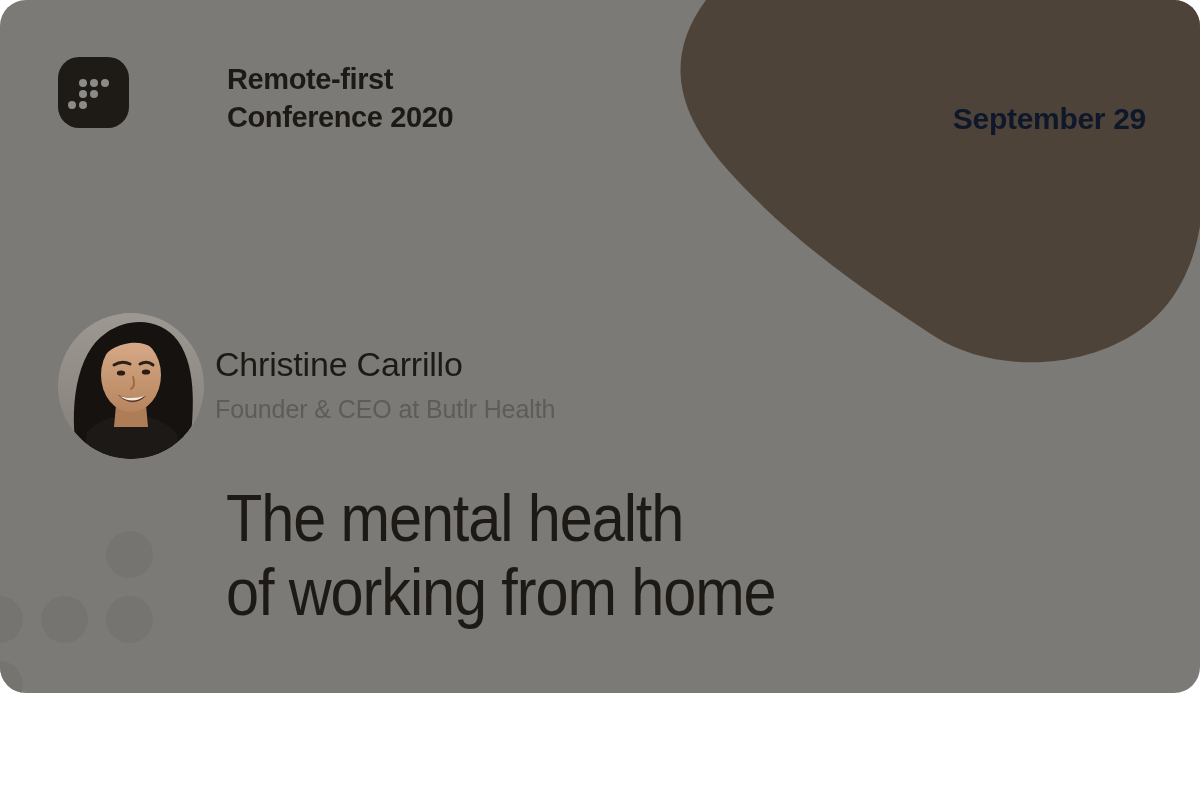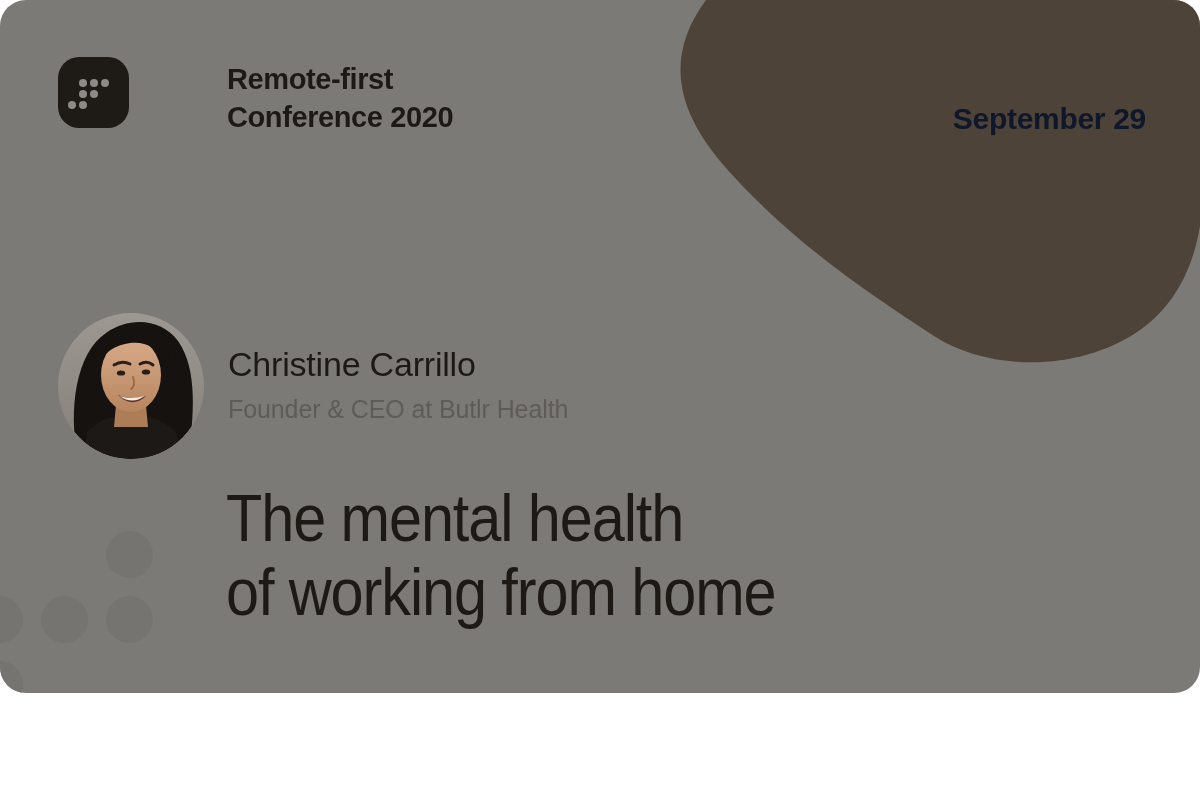--- a/index.html
+++ b/index.html
@@ -112,21 +112,21 @@
     border-radius: 50%;
     overflow: hidden;
     flex: 0 0 auto;
     background: #8a8681;
     position: relative;
   }
 
   .avatar svg { display: block; }
 
   .speaker-text {
-    margin-left: 24px;
+    margin-left: 11px;
     padding-bottom: 2px;
   }
 
   .speaker-name {
     color: #1d1a16;
     font-size: 34px;
     font-weight: normal;
     letter-spacing: -0.2px;
     line-height: 1.1;
     white-space: nowrap;

